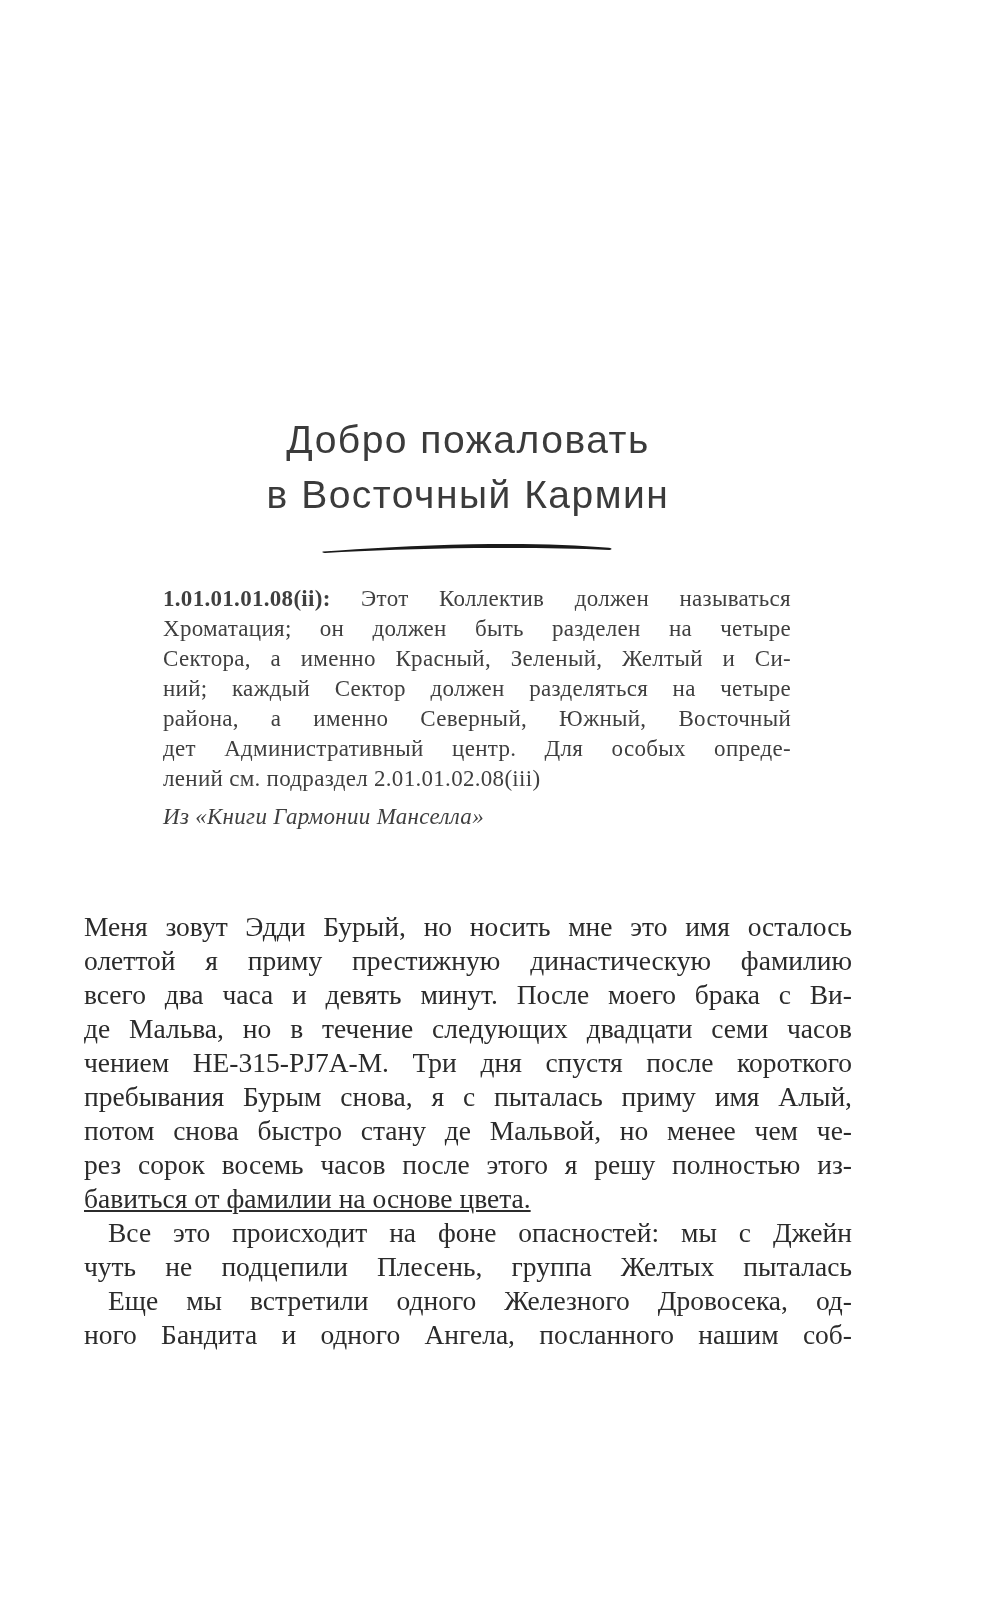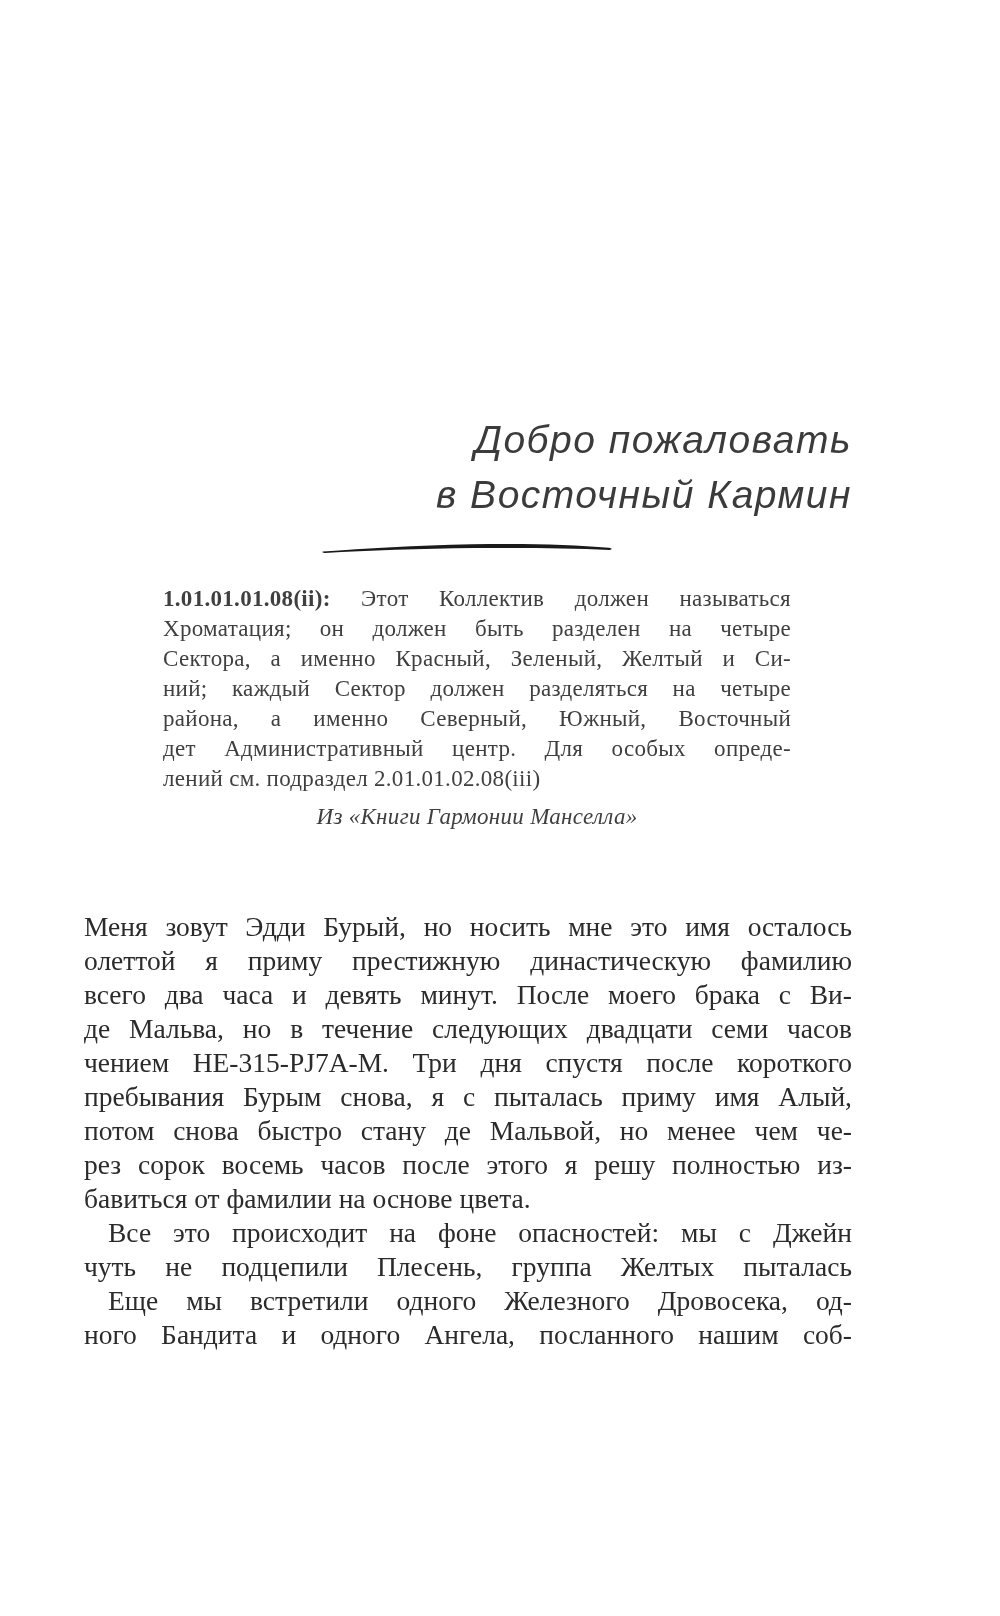--- a/index.html
+++ b/index.html
@@ -13,22 +13,21 @@
   .page{
     position:relative;
     width:1000px;height:1616px;
     background:var(--page-background);
     overflow:hidden;
     font-family:"Liberation Serif", serif;
   }
   
   .chapter-head{
     position:absolute;left:84px;top:412px;width:768px;
-    text-align:right;
-    font-style:italic;
+    text-align:center;
   }
   .chapter-title{
     margin:0;
     font-family:"Liberation Sans", sans-serif;
     font-weight:400;
     font-size:39px;
     line-height:55px;
     letter-spacing:1.5px;
     color:var(--title-text);
   }
@@ -45,36 +44,36 @@
   }
   .ep-line{
     margin:0;
     text-align:justify;
     text-align-last:justify;
   }
   .ep-line.ep-close{text-align-last:auto;}
   .ep-ref{font-weight:700;}
   .ep-attribution{
     margin:8px 0 0 0;
-    text-align:center;
+    text-align:left;
     font-style:italic;
   }
   
   .body-text{
     position:absolute;left:84px;top:910px;width:768px;
     font-size:27.5px;
     line-height:34px;
     color:var(--body-text);
   }
   .b-line{
     margin:0;
     text-align:justify;
     text-align-last:justify;
   }
-  .b-line.para-end{text-align-last:auto;}
+  .b-line.para-end{text-align-last:auto;text-decoration:underline;}
   .b-line.para-start{text-indent:24px;}
 </style>
 </head>
 <body>
 
 <div class="page">
 
   <header class="chapter-head">
     <h1 class="chapter-title">
       <span class="t-line">Добро пожаловать</span>

